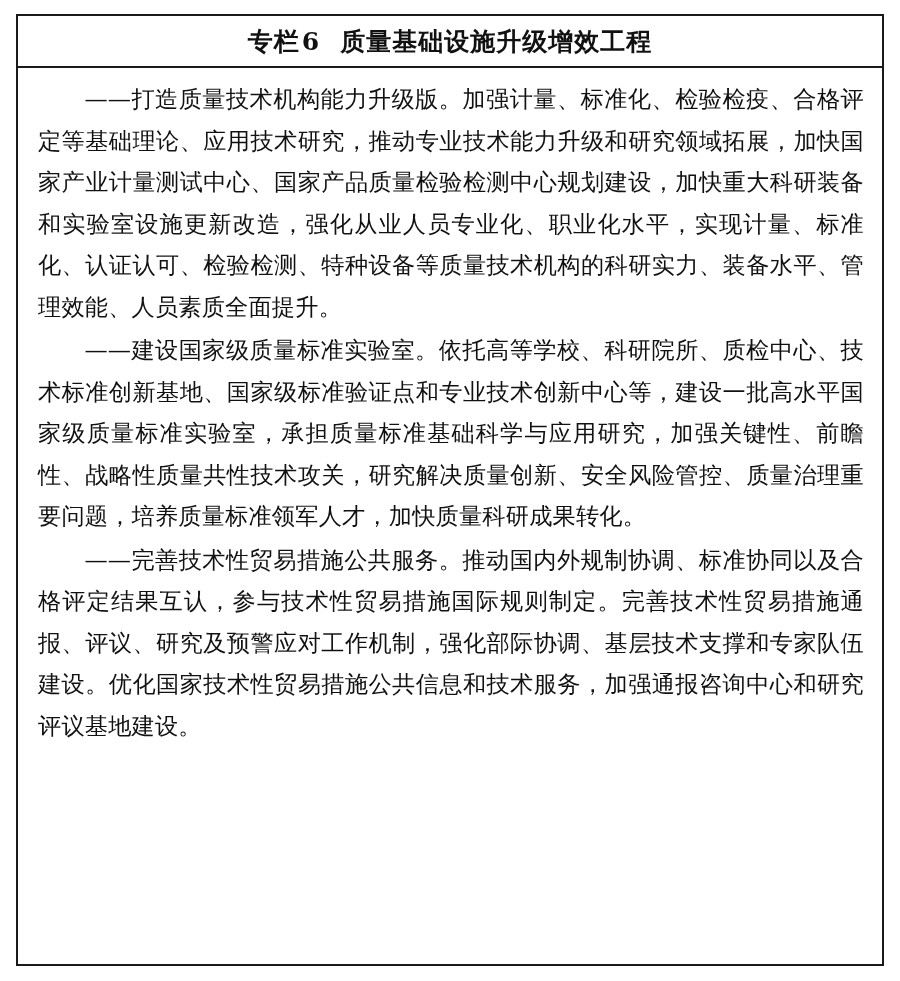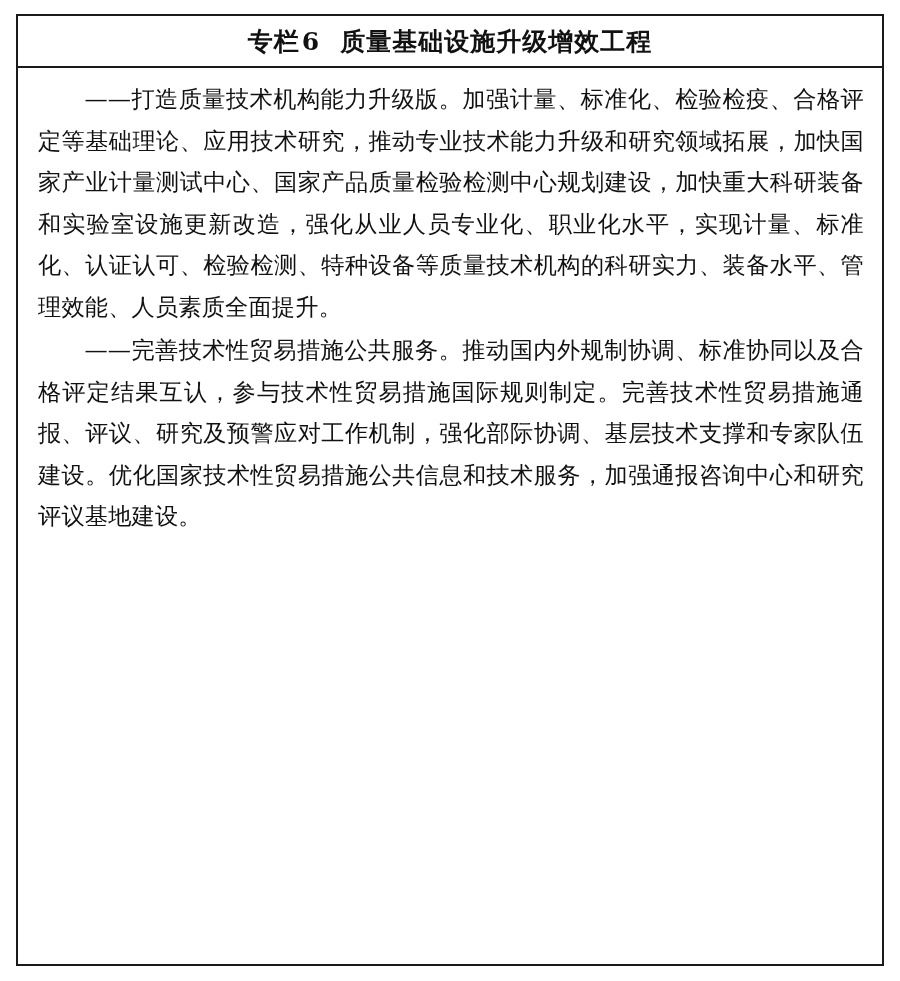--- a/index.html
+++ b/index.html
@@ -70,17 +70,18 @@
 
 <div class="page">
   <div class="box">
 
     <div class="box-title">
       <span>专栏</span><span class="title-num">6</span><span class="title-main">质量基础设施升级增效工程</span>
     </div>
 
     <div class="box-body">
       <p class="para">——打造质量技术机构能力升级版。加强计量、标准化、检验检疫、合格评定等基础理论、应用技术研究，推动专业技术能力升级和研究领域拓展，加快国家产业计量测试中心、国家产品质量检验检测中心规划建设，加快重大科研装备和实验室设施更新改造，强化从业人员专业化、职业化水平，实现计量、标准化、认证认可、检验检测、特种设备等质量技术机构的科研实力、装备水平、管理效能、人员素质全面提升。</p>
+      <p class="para">——建设国家级质量标准实验室。依托高等学校、科研院所、质检中心、技术标准创新基地、国家级标准验证点和专业技术创新中心等，建设一批高水平国家级质量标准实验室，承担质量标准基础科学与应用研究，加强关键性、前瞻性、战略性质量共性技术攻关，研究解决质量创新、安全风险管控、质量治理重要问题，培养质量标准领军人才，加快质量科研成果转化。</p>
       <p class="para last">——完善技术性贸易措施公共服务。推动国内外规制协调、标准协同以及合格评定结果互认，参与技术性贸易措施国际规则制定。完善技术性贸易措施通报、评议、研究及预警应对工作机制，强化部际协调、基层技术支撑和专家队伍建设。优化国家技术性贸易措施公共信息和技术服务，加强通报咨询中心和研究评议基地建设。</p>
     </div>
 
   </div>
 </div>
 
 </body></html>

